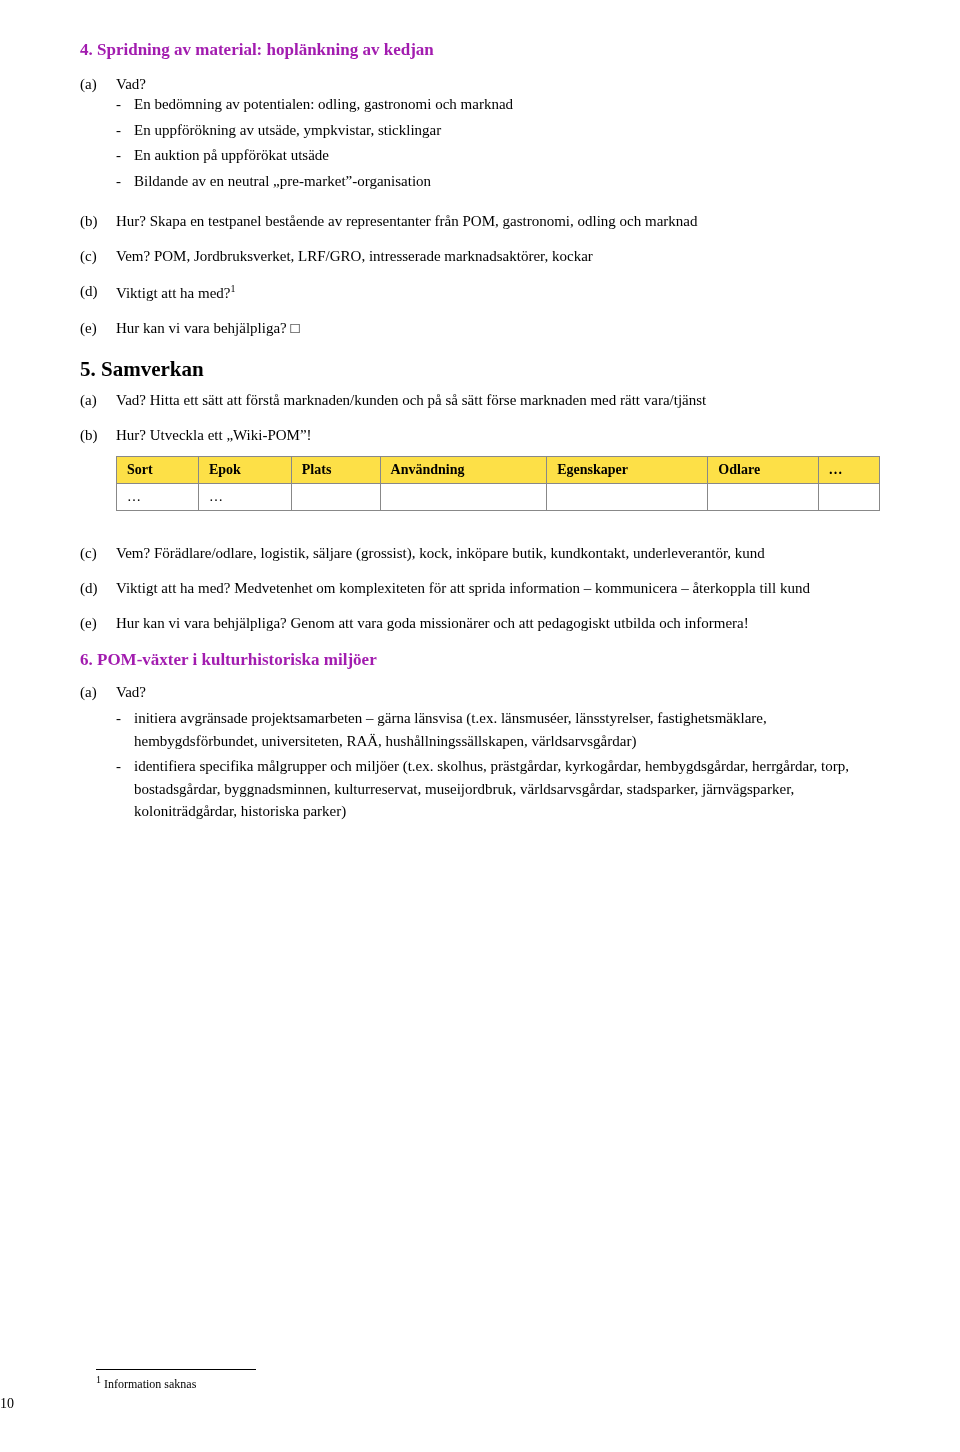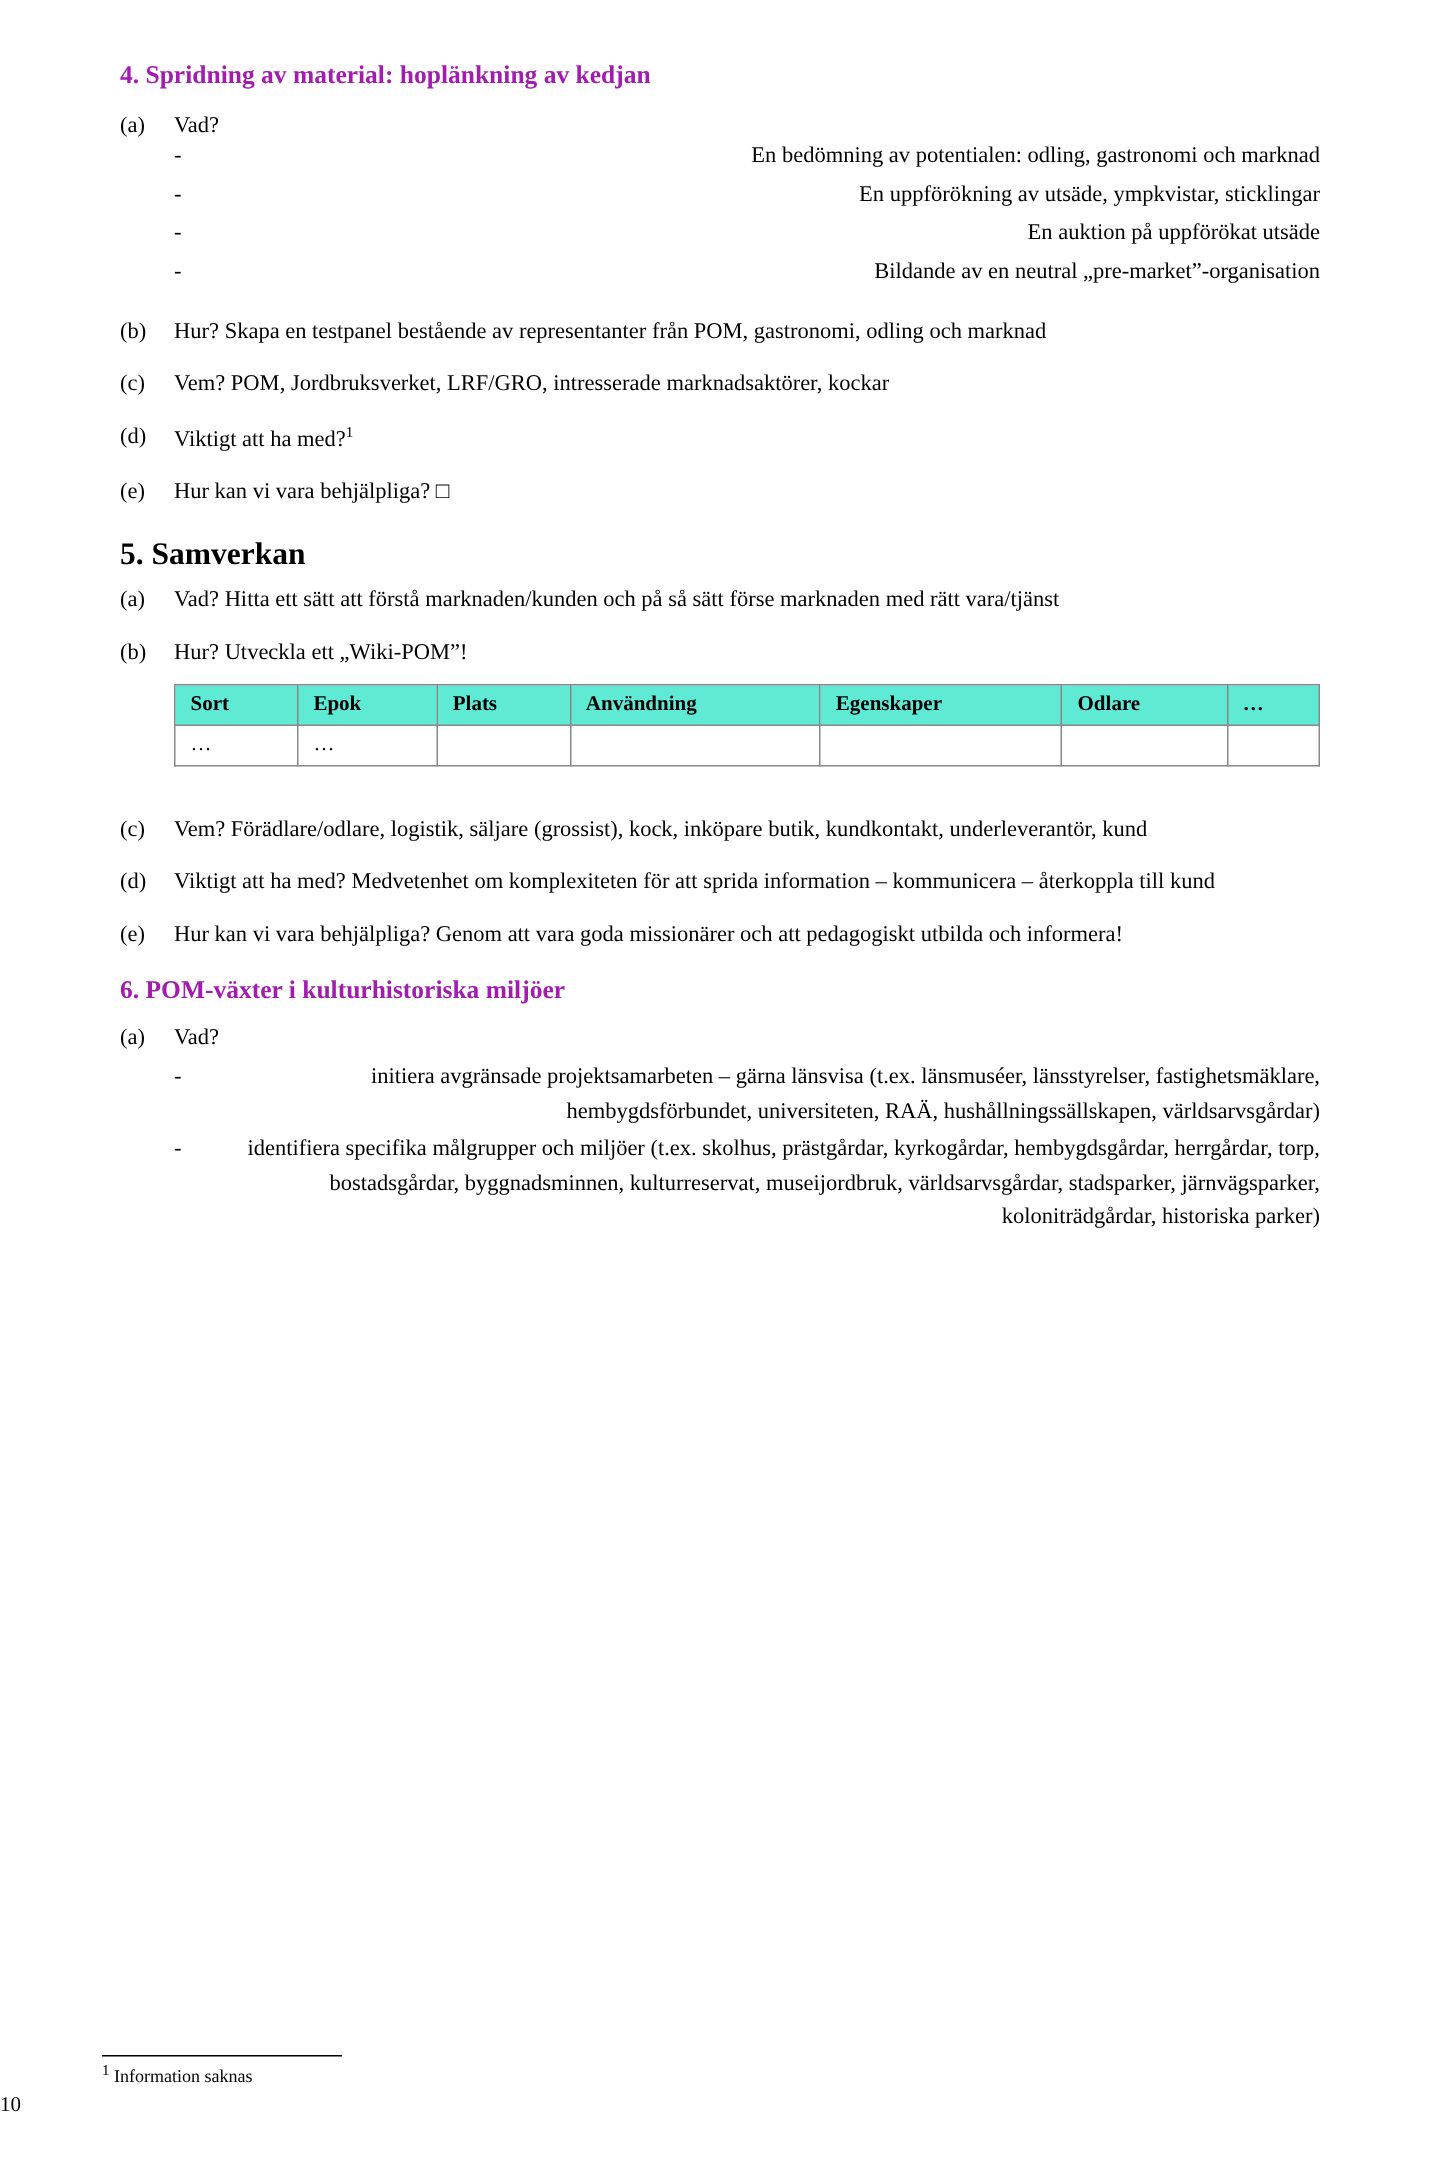--- a/index.html
+++ b/index.html
@@ -42,21 +42,20 @@
     .bullet-list {
       list-style: none;
       padding-left: 0;
     }
 
     .bullet-list li {
       padding-left: 18px;
       position: relative;
       margin-bottom: 3px;
       line-height: 1.5;
-      text-align: right;
     }
 
     .bullet-list li::before {
       content: "-";
       position: absolute;
       left: 0;
     }
 
     .sub-section {
       margin-bottom: 18px;
@@ -78,21 +77,21 @@
 
     table.wiki-table th,
     table.wiki-table td {
       border: 1px solid #888;
       padding: 5px 10px;
       font-size: 14px;
       text-align: left;
     }
 
     table.wiki-table th {
-      background: #5eead4;
+      background: #fde047;
       font-weight: bold;
       font-family: Liberation Serif, serif;
     }
 
     .footnote-line {
       border-top: 1px solid #000;
       width: 160px;
       margin-top: 60px;
       margin-bottom: 4px;
     }
@@ -255,21 +254,21 @@
         <span>Vad?</span>
         <ul class="bullet-list" style="margin-top:4px;">
           <li style="margin-top:6px;">initiera avgränsade projektsamarbeten – gärna länsvisa (t.ex. länsmuséer, länsstyrelser, fastighetsmäklare, hembygdsförbundet, universiteten, RAÄ, hushållningssällskapen, världsarvsgårdar)</li>
           <li>identifiera specifika målgrupper och miljöer (t.ex. skolhus, prästgårdar, kyrkogårdar, hembygdsgårdar, herrgårdar, torp, bostadsgårdar, byggnadsminnen, kulturreservat, museijordbruk, världsarvsgårdar, stadsparker, järnvägsparker, koloniträdgårdar, historiska parker)</li>
         </ul>
       </div>
     </div>
 
   </div>
 
-  <div style="position: absolute; bottom: 60px; left: 68px;">
+  <div style="position: absolute; bottom: 60px; left: 96px;">
     <div class="footnote-line"></div>
     <div class="footnote-text">
       <sup>1</sup>
       <span>Information saknas</span>
     </div>
   </div>
 
   <div class="page-number" style="position: absolute; bottom: 40px; left: 0; right: 0;">10</div>
 
 </div>

